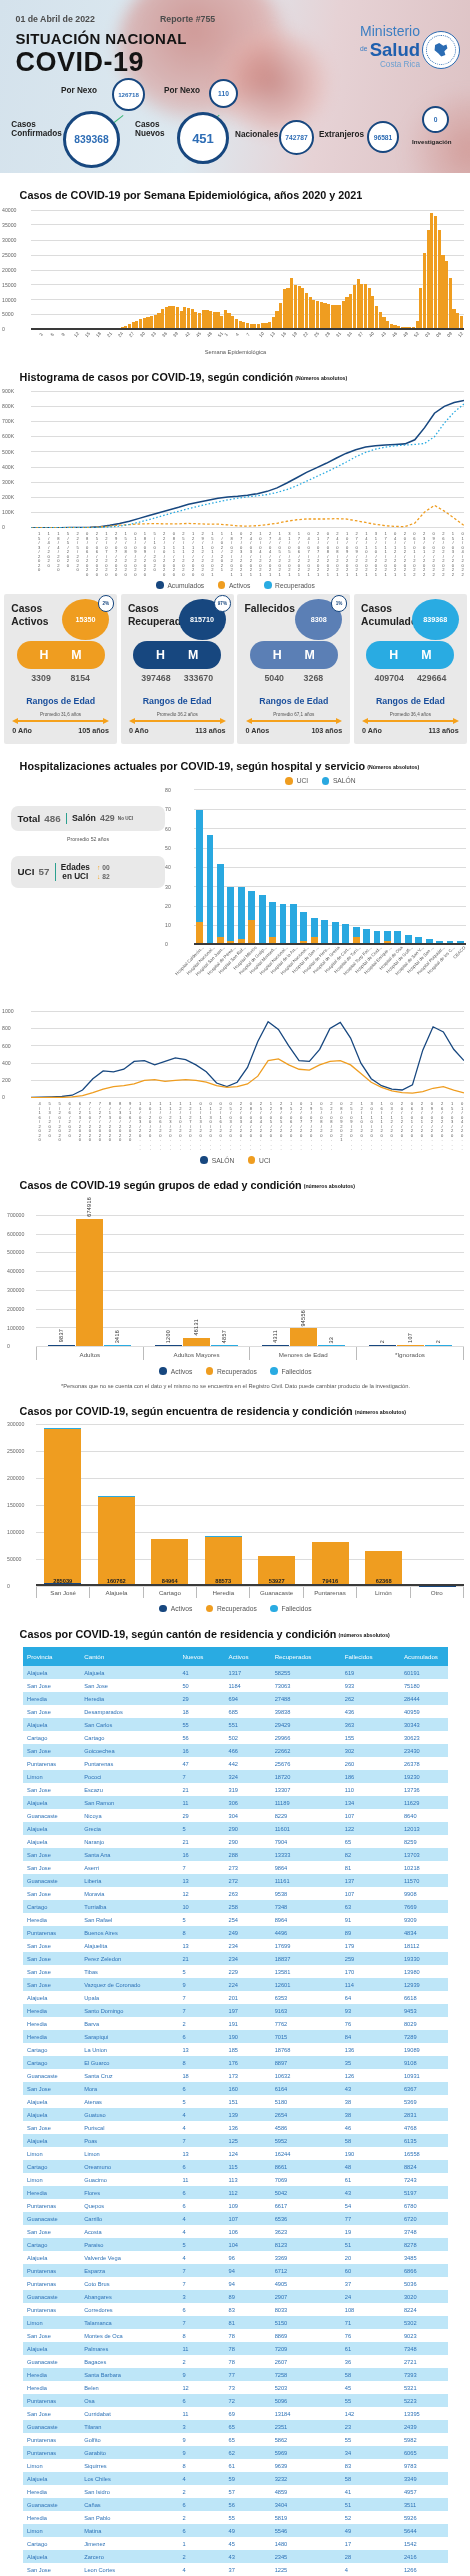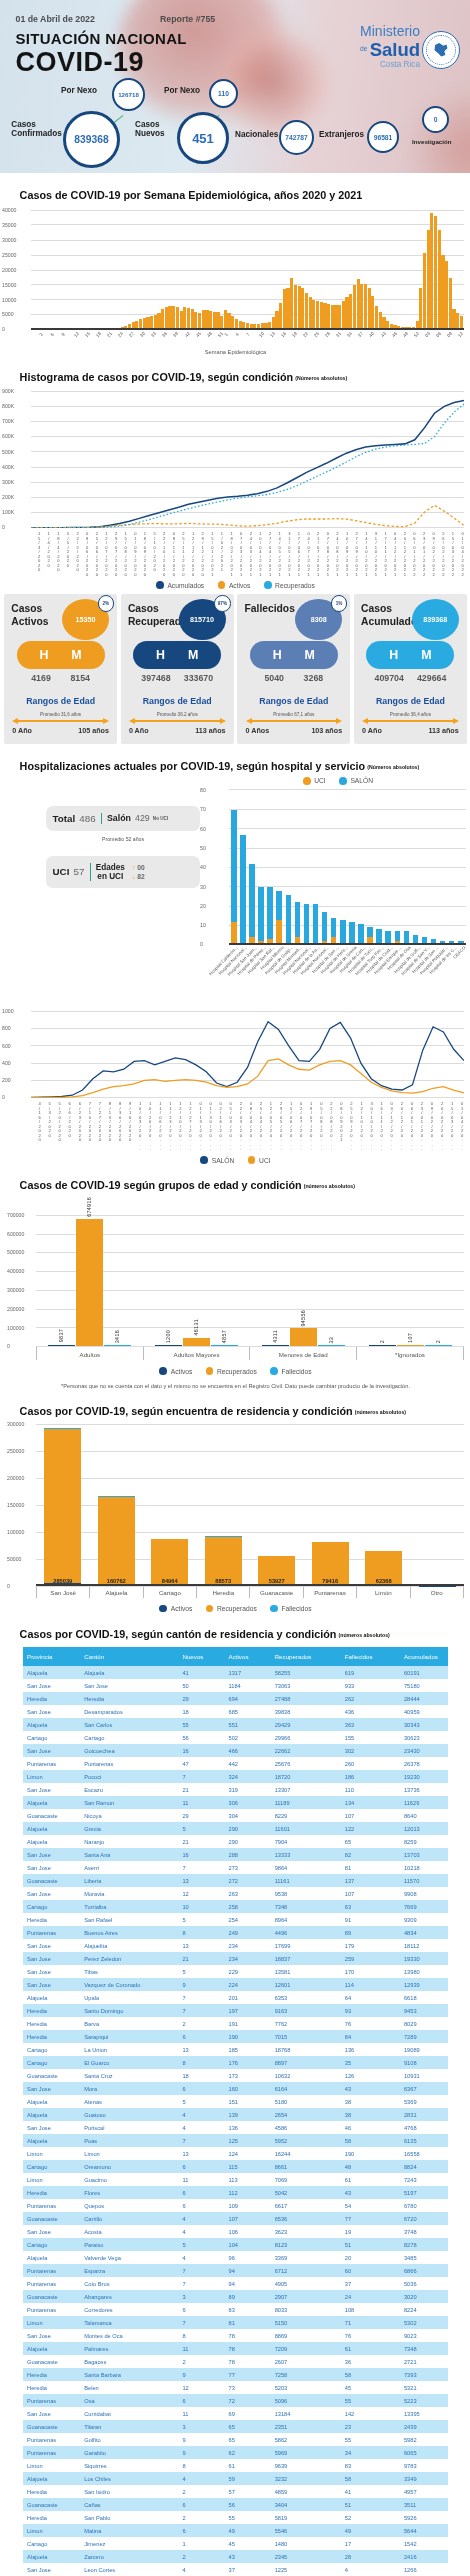--- a/index.html
+++ b/index.html
@@ -70,26 +70,26 @@
   .promedio { text-align:center; font-size:4.6px; color:#555; margin-top:6.2px; }
   .arrow { position:relative; height:6.2px; margin:1px 8.2px 0; }
   .arrow .bar { position:absolute; left:5.2px; right:5.2px; top:2.1px; height:2.1px; background:#f5a11c; }
   .arrow .tl { position:absolute; left:0; top:0; border-top:3.1px solid transparent; border-bottom:3.1px solid transparent;
     border-right:6.2px solid #f5a11c; }
   .arrow .tr { position:absolute; right:0; top:0; border-top:3.1px solid transparent; border-bottom:3.1px solid transparent;
     border-left:6.2px solid #f5a11c; }
   .minmax { display:flex; justify-content:space-between; padding:0 8.2px; font-size:7.2px;
     font-weight:bold; color:#333; margin-top:2.1px; }
   
-  #hosp-flex { display:flex; margin-top:3.1px;margin-left:35px; }
+  #hosp-flex { display:flex; margin-top:3.1px; }
   #hosp-left { width:170px; padding:31px 5.2px 0 11.3px; }
   .hcard { background:#e9e9e9; border-radius:7.2px; padding:7.2px 6.2px; display:flex; align-items:center; }
   .hdiv { width:1px; align-self:stretch; background:#2ba08f; margin:0 5.2px; }
   .hlbl { font-size:9.8px; font-weight:bold; color:#222; }
-  .hval { font-size:9.8px; font-weight:normal; color:#666; margin-left:4.1px;text-align:right; }
+  .hval { font-size:9.8px; font-weight:bold; color:#666; margin-left:4.1px;text-align:right; }
   .hsmall { font-size:4.6px; font-weight:bold; color:#555; margin-left:3.1px; }
   .hprom { text-align:center; font-size:5.2px; color:#555; margin:5.2px 0 13.4px; }
   .ud { color:#f5a11c; font-size:6.7px; }
   #hosp-right { flex:1; }
   #hosp-plot { height:155px; margin-left:24px; margin-right:5.2px; position:relative; }
   #hosp-bars { position:absolute; inset:0; display:flex; align-items:flex-end; gap:3.6px; padding:0 2.1px; }
   .stackcol { flex:1; display:flex; flex-direction:column-reverse; }
   #hosp-xlabels { position:relative; height:61px; margin-left:24px; margin-right:5.2px; }
   #hosp-xlabels span { position:absolute; top:0; font-size:4.4px; color:#555; white-space:nowrap;
     transform:rotate(-46deg) translateX(-100%); transform-origin:left top; }
@@ -469,21 +469,21 @@
         <div>Casos</div>
         <div>Activos</div>
       </div>
       <div class="bubble" style="background: rgb(239, 157, 32);">15350</div>
       <div class="pct">2%</div>
       <div class="hm-pill" style="background: rgb(239, 157, 32);">
         <span>H</span>
         <span>M</span>
       </div>
       <div class="hm-vals">
-        <span>4169</span>
+        <span>3309</span>
         <span>8154</span>
       </div>
       <div class="rangos">Rangos de Edad</div>
       <div class="promedio">Promedio 31,6 años</div>
       <div class="arrow">
         <div class="tl"></div>
         <div class="bar"></div>
         <div class="tr"></div>
       </div>
       <div class="minmax">

